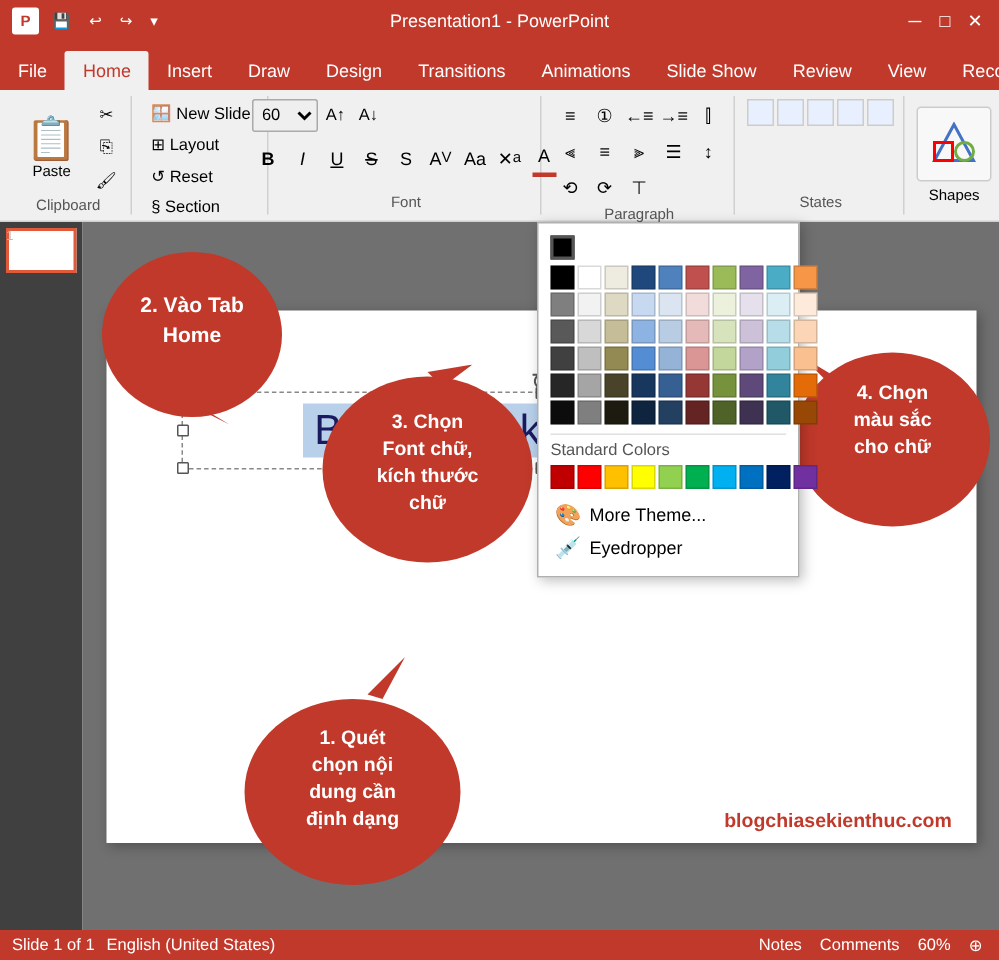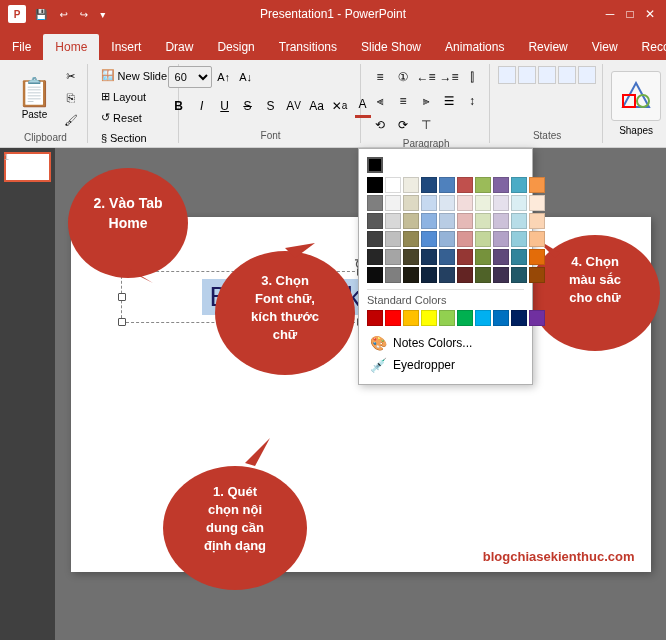--- a/index.html
+++ b/index.html
@@ -274,22 +274,22 @@
     </div>
   </div>
 
   <div class="ribbon-tabs">
     <div class="ribbon-tab">File</div>
     <div class="ribbon-tab active">Home</div>
     <div class="ribbon-tab">Insert</div>
     <div class="ribbon-tab">Draw</div>
     <div class="ribbon-tab">Design</div>
     <div class="ribbon-tab">Transitions</div>
+    <div class="ribbon-tab">Animations</div>
     <div class="ribbon-tab">Slide Show</div>
-    <div class="ribbon-tab">Animations</div>
     <div class="ribbon-tab">Review</div>
     <div class="ribbon-tab">View</div>
     <div class="ribbon-tab">Recording</div>
 
   </div>
 
   <div class="ribbon-content">
 
     <div class="ribbon-group">
       <div class="ribbon-group-content">
@@ -492,21 +492,21 @@
           <div class="color-swatch" title="#FFFF00" style="background: rgb(255, 255, 0);"></div>
           <div class="color-swatch" title="#92D050" style="background: rgb(146, 208, 80);"></div>
           <div class="color-swatch" title="#00B050" style="background: rgb(0, 176, 80);"></div>
           <div class="color-swatch" title="#00B0F0" style="background: rgb(0, 176, 240);"></div>
           <div class="color-swatch" title="#0070C0" style="background: rgb(0, 112, 192);"></div>
           <div class="color-swatch" title="#002060" style="background: rgb(0, 32, 96);"></div>
           <div class="color-swatch" title="#7030A0" style="background: rgb(112, 48, 160);"></div>
         </div>
       <div class="color-menu-item">
         <div class="color-menu-icon">🎨</div>
-        <span>Notes Colors...</span>
+        <span>More Theme...</span>
       </div>
       <div class="color-menu-item">
         <div class="color-menu-icon">💉</div>
         <span>Eyedropper</span>
       </div>
     </div>
   </div>
 
   <div class="slide-panel-area">
 
@@ -577,14 +577,26 @@
           <text x="80" y="104" text-anchor="middle" fill="white" font-size="13" font-weight="bold" font-family="Arial">dung cần</text>
           <text x="80" y="122" text-anchor="middle" fill="white" font-size="13" font-weight="bold" font-family="Arial">định dạng</text>
         </svg>
       </div>
 
       <div class="cursor" style="top:190px;left:330px;">↖</div>
 
     </div>
   </div>
 
+  <div class="status-bar">
+    <div class="status-left">
+      <span>Slide 1 of 1</span>
+      <span>English (United States)</span>
+    </div>
+    <div class="status-right">
+      <button class="status-btn">Notes</button>
+      <button class="status-btn">Comments</button>
+      <button class="status-btn">60%</button>
+      <button class="status-btn">⊕</button>
+    </div>
+  </div>
 
 </div>
 
 </body></html>

